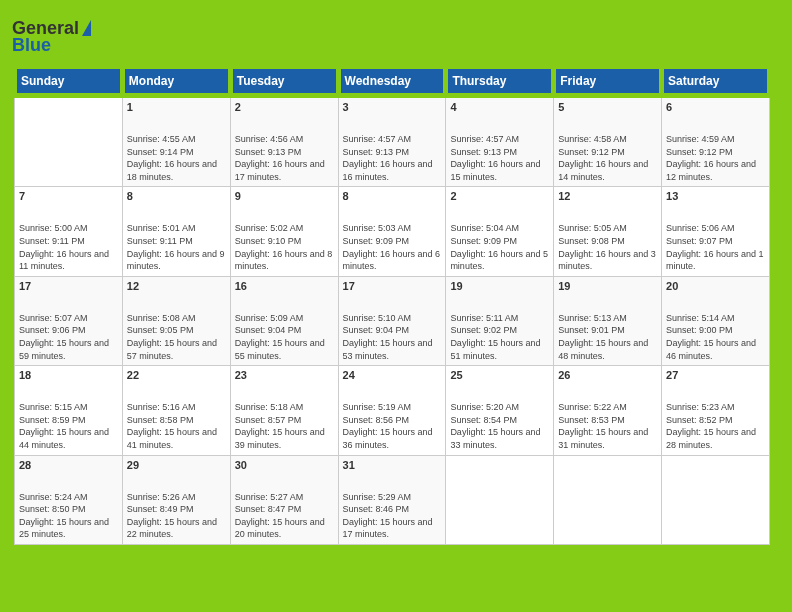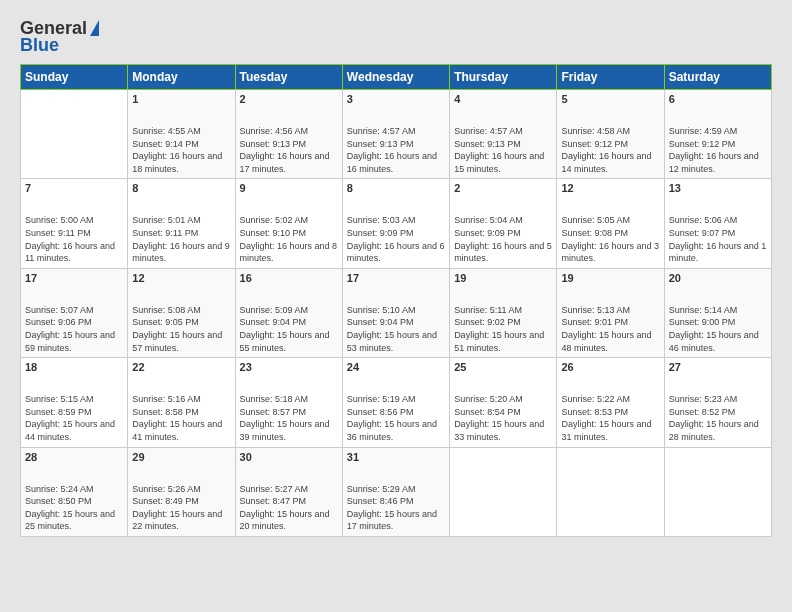--- a/index.html
+++ b/index.html
@@ -6,22 +6,22 @@
     body {
       font-family: Arial, sans-serif;
       background: #fff;
       width: 792px;
       height: 612px;
       overflow: hidden;
     }
     .page {
       width: 792px;
       height: 612px;
-      padding: 18px 20px 10px 20px;
-      background: #e5e5e5;
+      padding: 18px 20px 10px 12px;
+      background: #84cc16;
     }
     .header {
       display: flex;
       justify-content: space-between;
       align-items: flex-start;
       margin-bottom: 8px;
     }
     .logo {
       display: flex;
       flex-direction: column;
@@ -47,21 +47,21 @@
       width: 100%;
       border-collapse: collapse;
       table-layout: fixed;
     }
     thead tr th {
       background: #1a5fa8;
       color: #fff;
       font-size: 12px;
       padding: 5px 4px;
       text-align: left;
-      border: 1px solid #84cc16;
+      border: 5px solid #84cc16;
     }
     tbody tr td {
       border: 1px solid #ccc;
       vertical-align: top;
       padding: 3px 4px;
       font-size: 9.5px;
       color: #333;
       height: 78px;
       background: #fff;
     }

